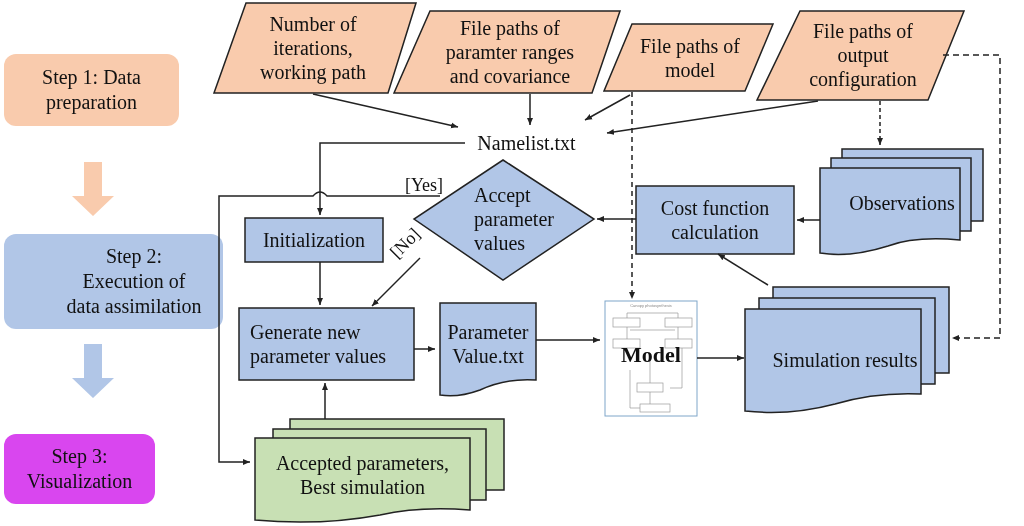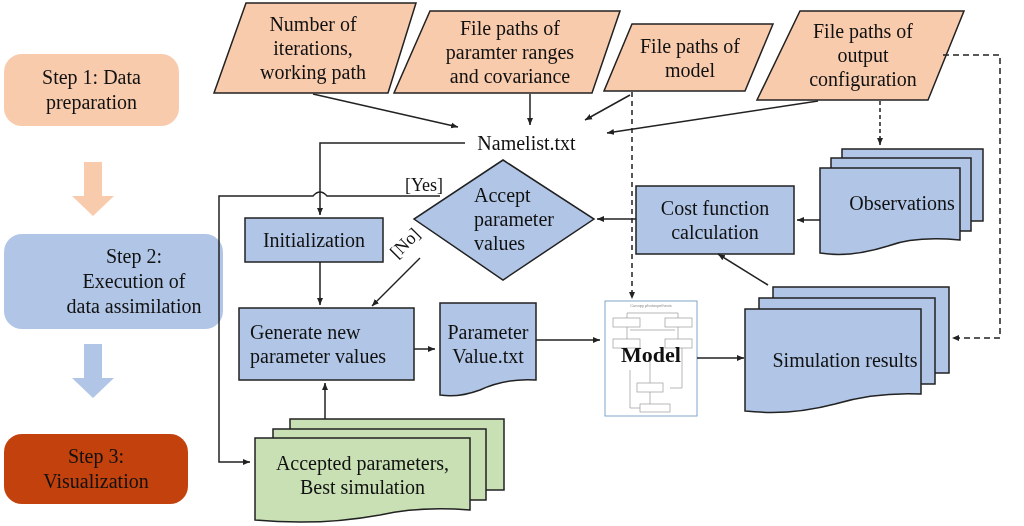--- a/index.html
+++ b/index.html
@@ -1,34 +1,34 @@
 <!DOCTYPE html>
 <html><head>
 <meta charset="utf-8">
 <style>
   html,body{margin:0;padding:0;background:#ffffff;}
   body{width:1024px;height:526px;position:relative;overflow:hidden;font-family:"Liberation Serif","DejaVu Serif",serif;color:#111;}
-  .step{position:absolute;border-radius:18px;display:flex;align-items:center;justify-content:center;text-align:center;font-size:20px;line-height:25px;}
+  .step{position:absolute;border-radius:12px;display:flex;align-items:center;justify-content:center;text-align:center;font-size:20px;line-height:25px;}
   .step span{white-space:pre-line;}
   svg#flow{position:absolute;left:0;top:0;}
   .lbl{position:absolute;display:flex;align-items:center;justify-content:center;text-align:center;white-space:pre-line;font-size:20px;line-height:24px;pointer-events:none;}
 </style>
 </head>
 <body>
 
 <div class="step" style="left:4px;top:54px;width:175px;height:72px;background:#f9cbad;">
   <span>Step 1: Data
 preparation</span>
 </div>
 <div class="step" style="left:4px;top:234px;width:178px;height:95px;background:#b1c6e7;padding-left:41px;">
   <span>Step 2:
 Execution of
 data assimilation</span>
 </div>
-<div class="step" style="left:4px;top:434px;width:184px;height:70px;background:#c2410c;align-items:center;">
+<div class="step" style="left:4px;top:434px;width:151px;height:70px;background:#d946ef;align-items:center;">
   <span>Step 3:
 Visualization</span>
 </div>
 
 <svg id="flow" width="1024" height="526" viewBox="0 0 1024 526">
   <defs>
     <marker id="ah" markerWidth="8" markerHeight="8" refX="7" refY="4" orient="auto" markerUnits="userSpaceOnUse">
       <path d="M0,1 L7,4 L0,7 Z" fill="#222"></path>
     </marker>
   </defs>

